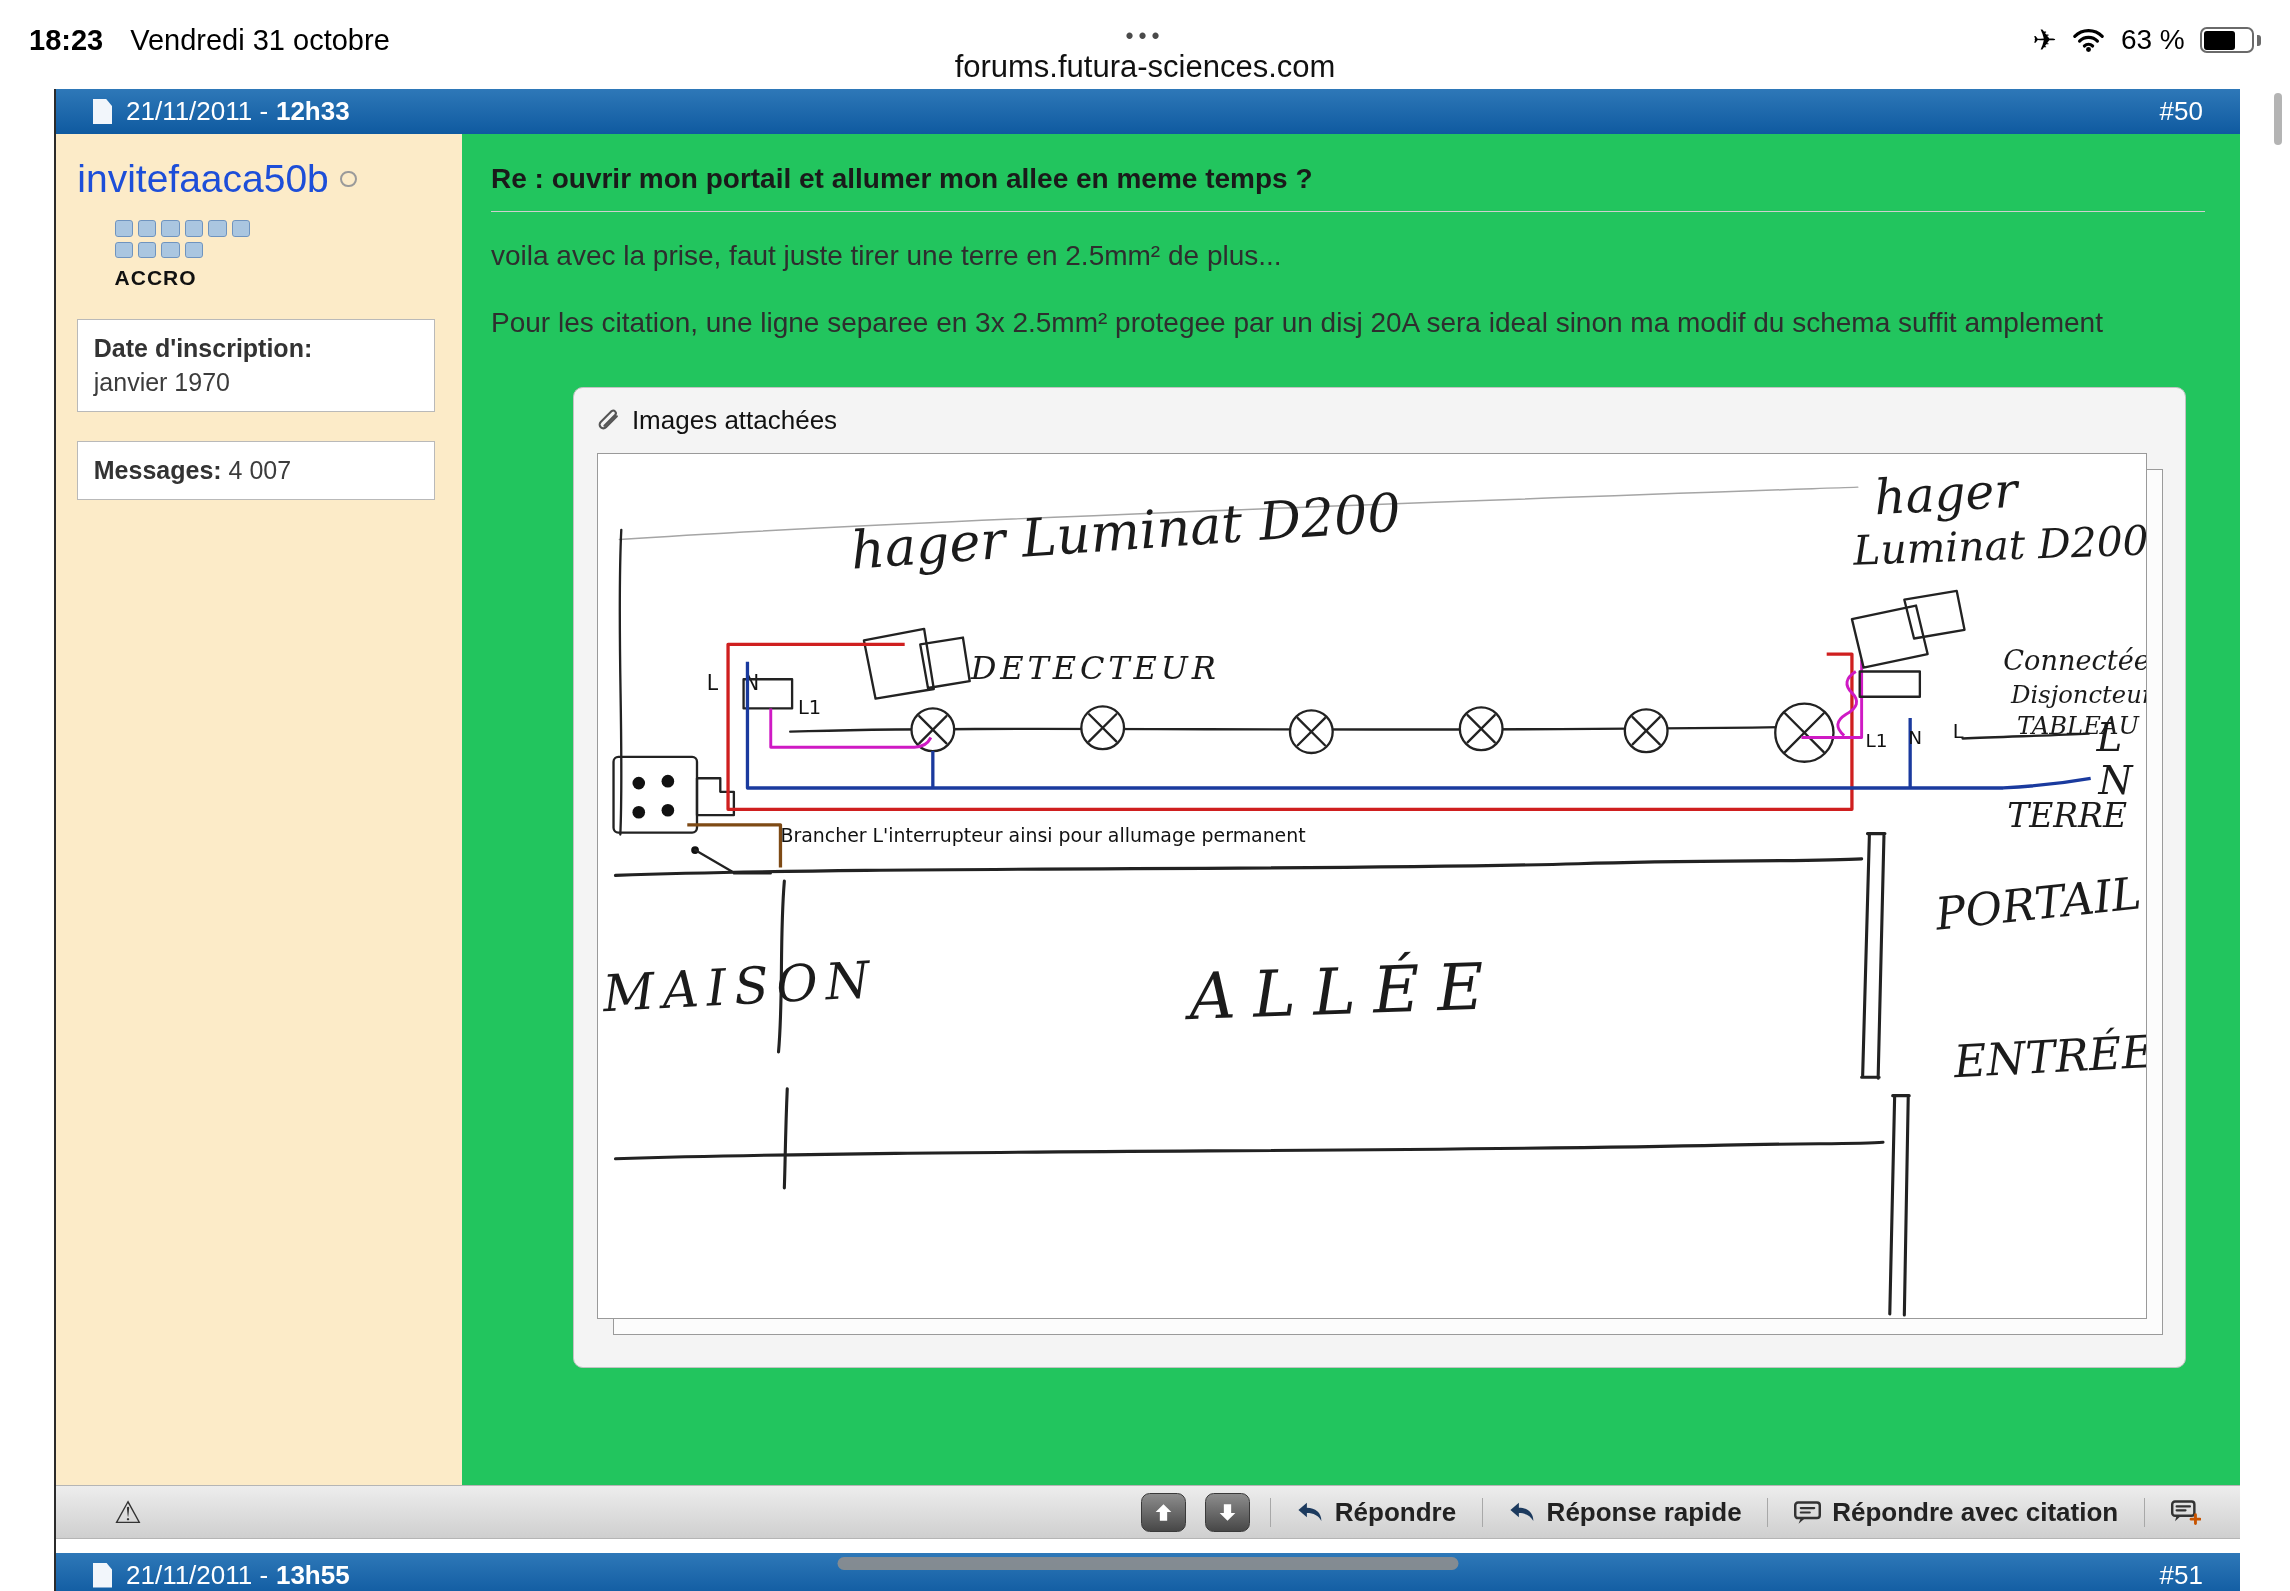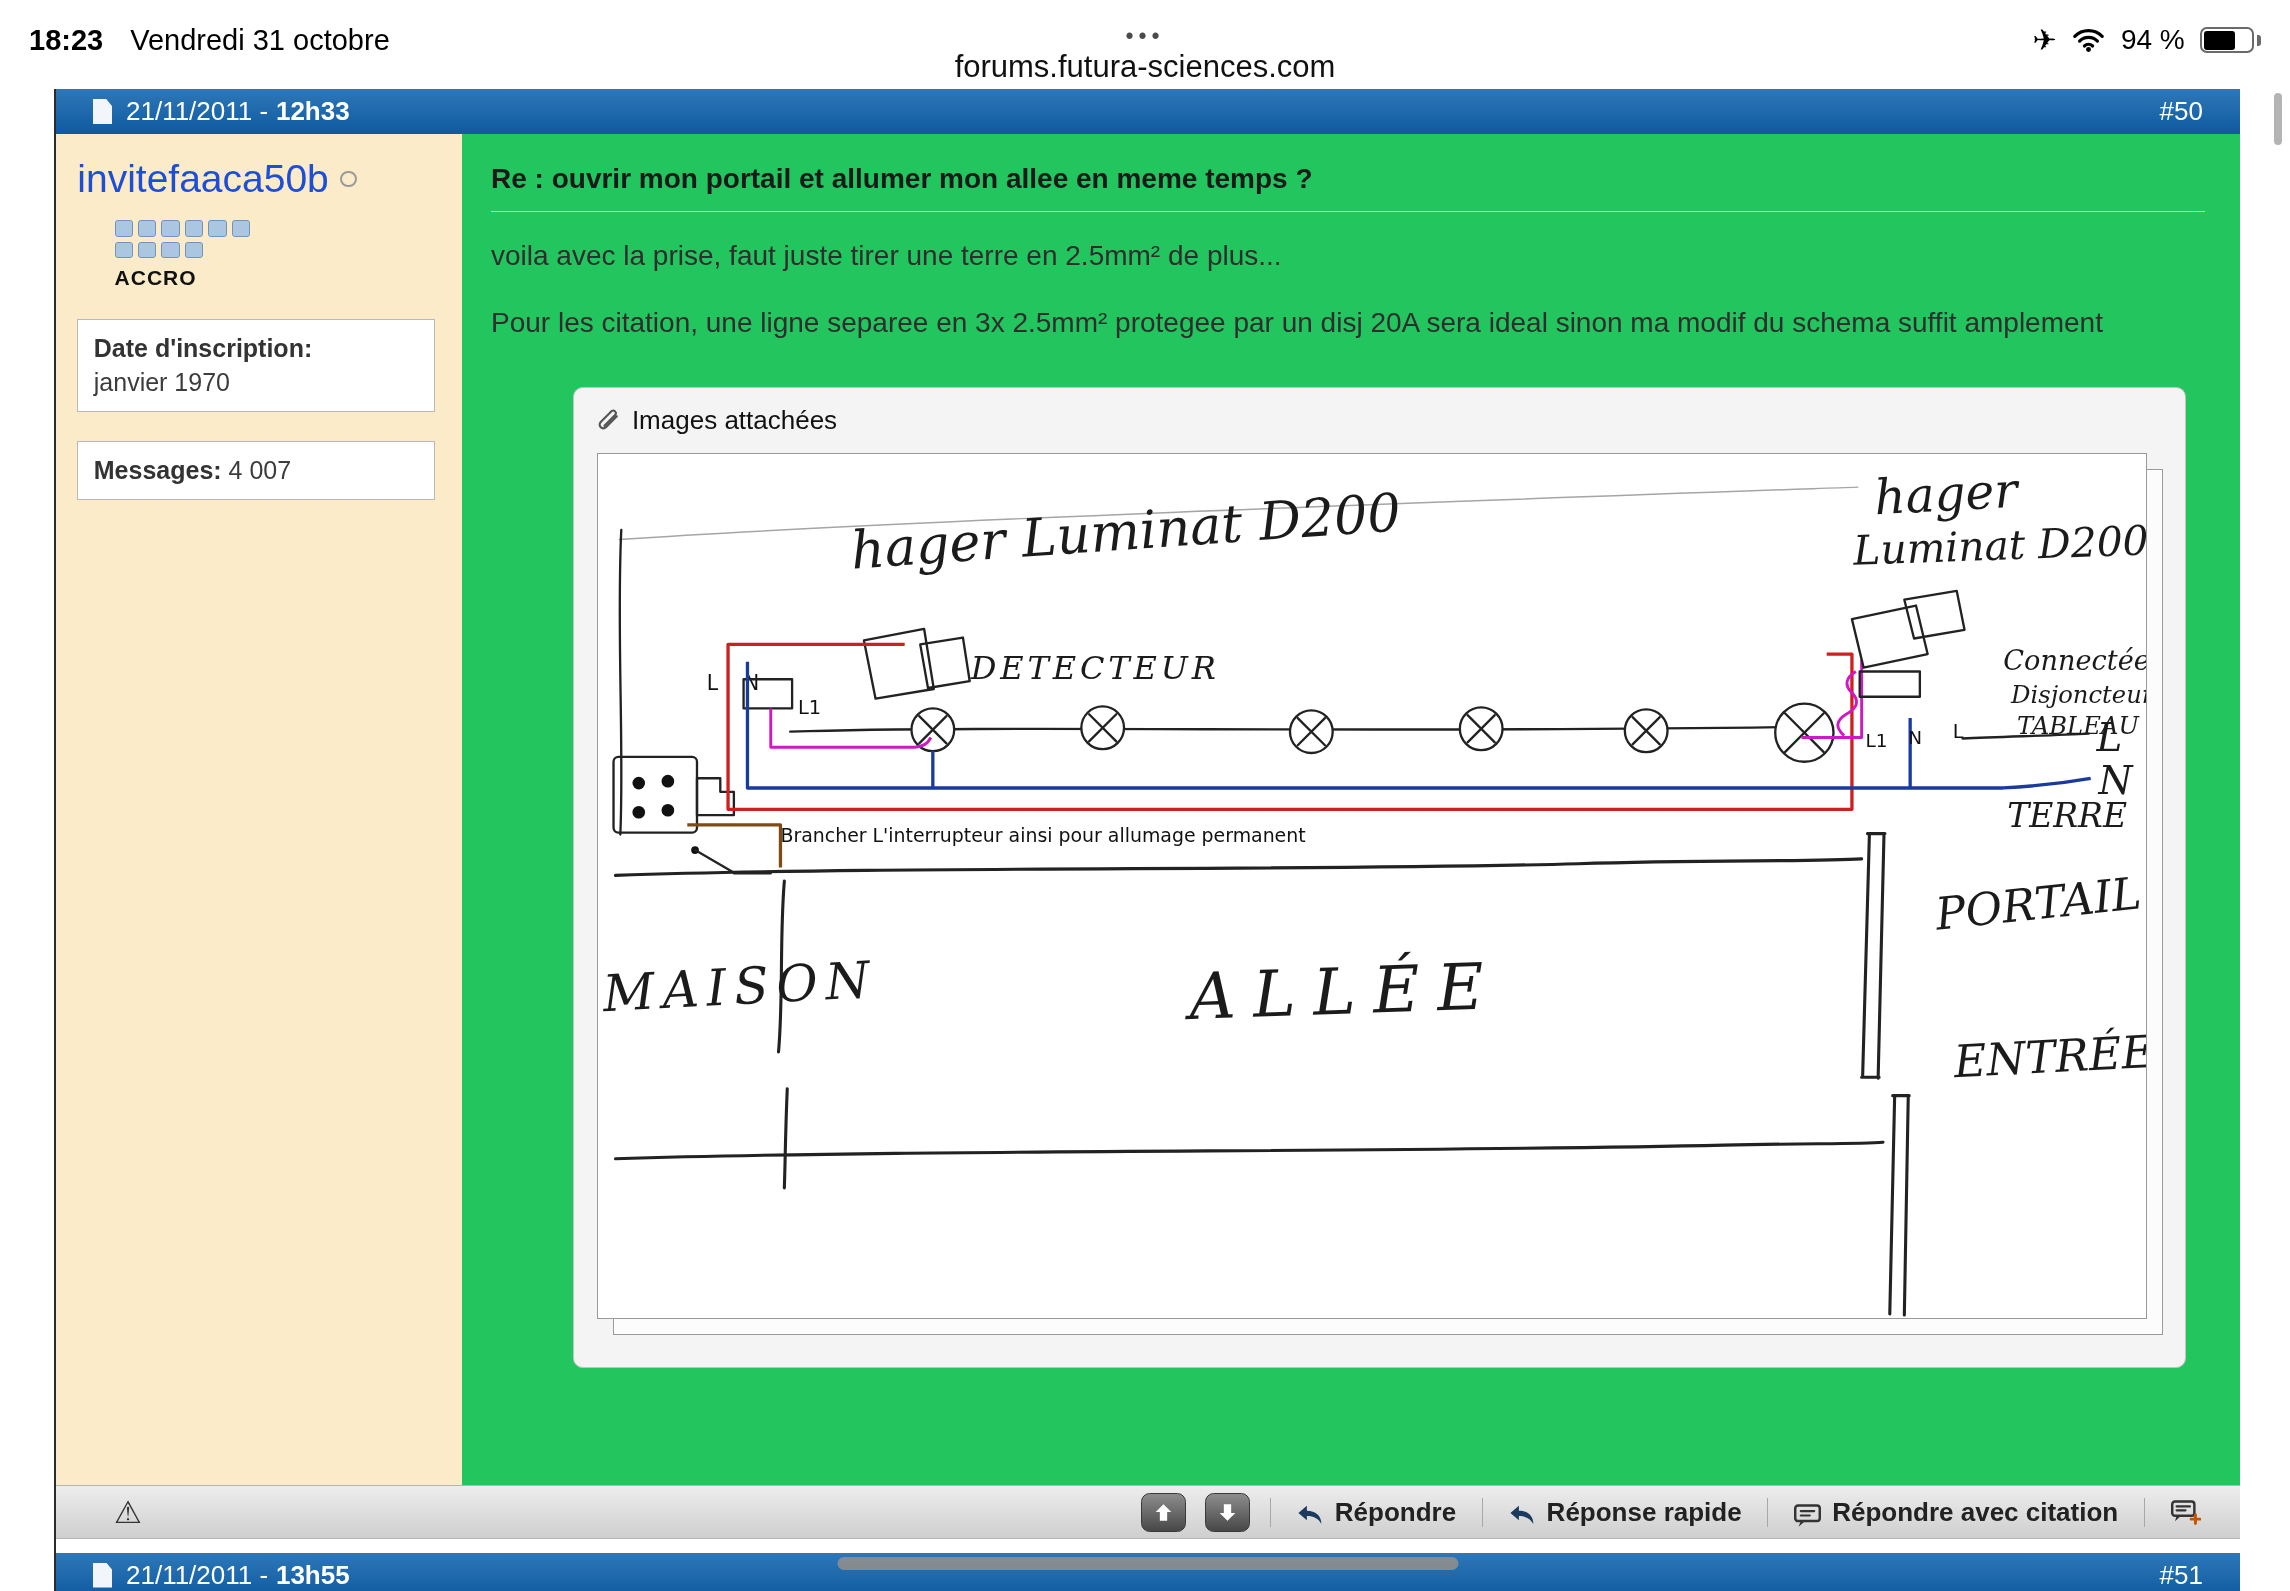--- a/index.html
+++ b/index.html
@@ -81,42 +81,42 @@
   .tp{fill:#111;font-family:"DejaVu Sans",sans-serif;}
 
   
   .toolbar{height:52px;background:linear-gradient(#ededed,#cfcfcf);border-top:1px solid #b5b5b5;border-bottom:1px solid #b5b5b5;
     display:flex;align-items:center;padding:0 33px 0 58px;}
   .warn{font-size:31px;color:#333;line-height:1;}
   .tb-right{margin-left:auto;display:flex;align-items:center;gap:19.4px;}
   .nav-btn{width:45px;height:39px;border-radius:8.7px;border:1px solid #3a3a3a;background:linear-gradient(#8d8d8d,#474747);
     display:flex;align-items:center;justify-content:center;padding:0;cursor:pointer;}
   .sep{width:1px;height:29px;background:#a8a8a8;}
-  .tb-btn{display:flex;align-items:flex-end;gap:9.7px;font-size:26px;font-weight:bold;color:#222;background:none;border:none;cursor:pointer;font-family:"Liberation Sans",sans-serif;}
+  .tb-btn{display:flex;align-items:center;gap:9.7px;font-size:26px;font-weight:bold;color:#222;background:none;border:none;cursor:pointer;font-family:"Liberation Sans",sans-serif;}
 </style>
 </head>
 <body>
 
 <div class="screen">
 
   <div class="status-bar">
     <div class="sb-left">
       <span class="sb-time">18:23</span>
       <span class="sb-date">Vendredi 31 octobre</span>
     </div>
     <div class="sb-center">•••</div>
     <div class="sb-right">
       <span class="airplane">✈</span>
       <svg class="wifi-svg" width="33" height="25" viewBox="0 0 24 18">
         <path d="M2 6 a14 14 0 0 1 20 0" fill="none" stroke="#000" stroke-width="2.3" stroke-linecap="round"></path>
         <path d="M5.5 9.5 a9 9 0 0 1 13 0" fill="none" stroke="#000" stroke-width="2.3" stroke-linecap="round"></path>
         <path d="M9 13 a4.5 4.5 0 0 1 6 0" fill="none" stroke="#000" stroke-width="2.3" stroke-linecap="round"></path>
         <circle cx="12" cy="15.6" r="1.8" fill="#000"></circle>
       </svg>
-      <span>94 %</span>
+      <span>63 %</span>
       <span class="battery">
           <span class="fill"></span>
         </span>
       <span class="battery-cap"></span>
     </div>
   </div>
 
   <div class="url-bar">
     <span>forums.futura-sciences.com</span>
   </div>

